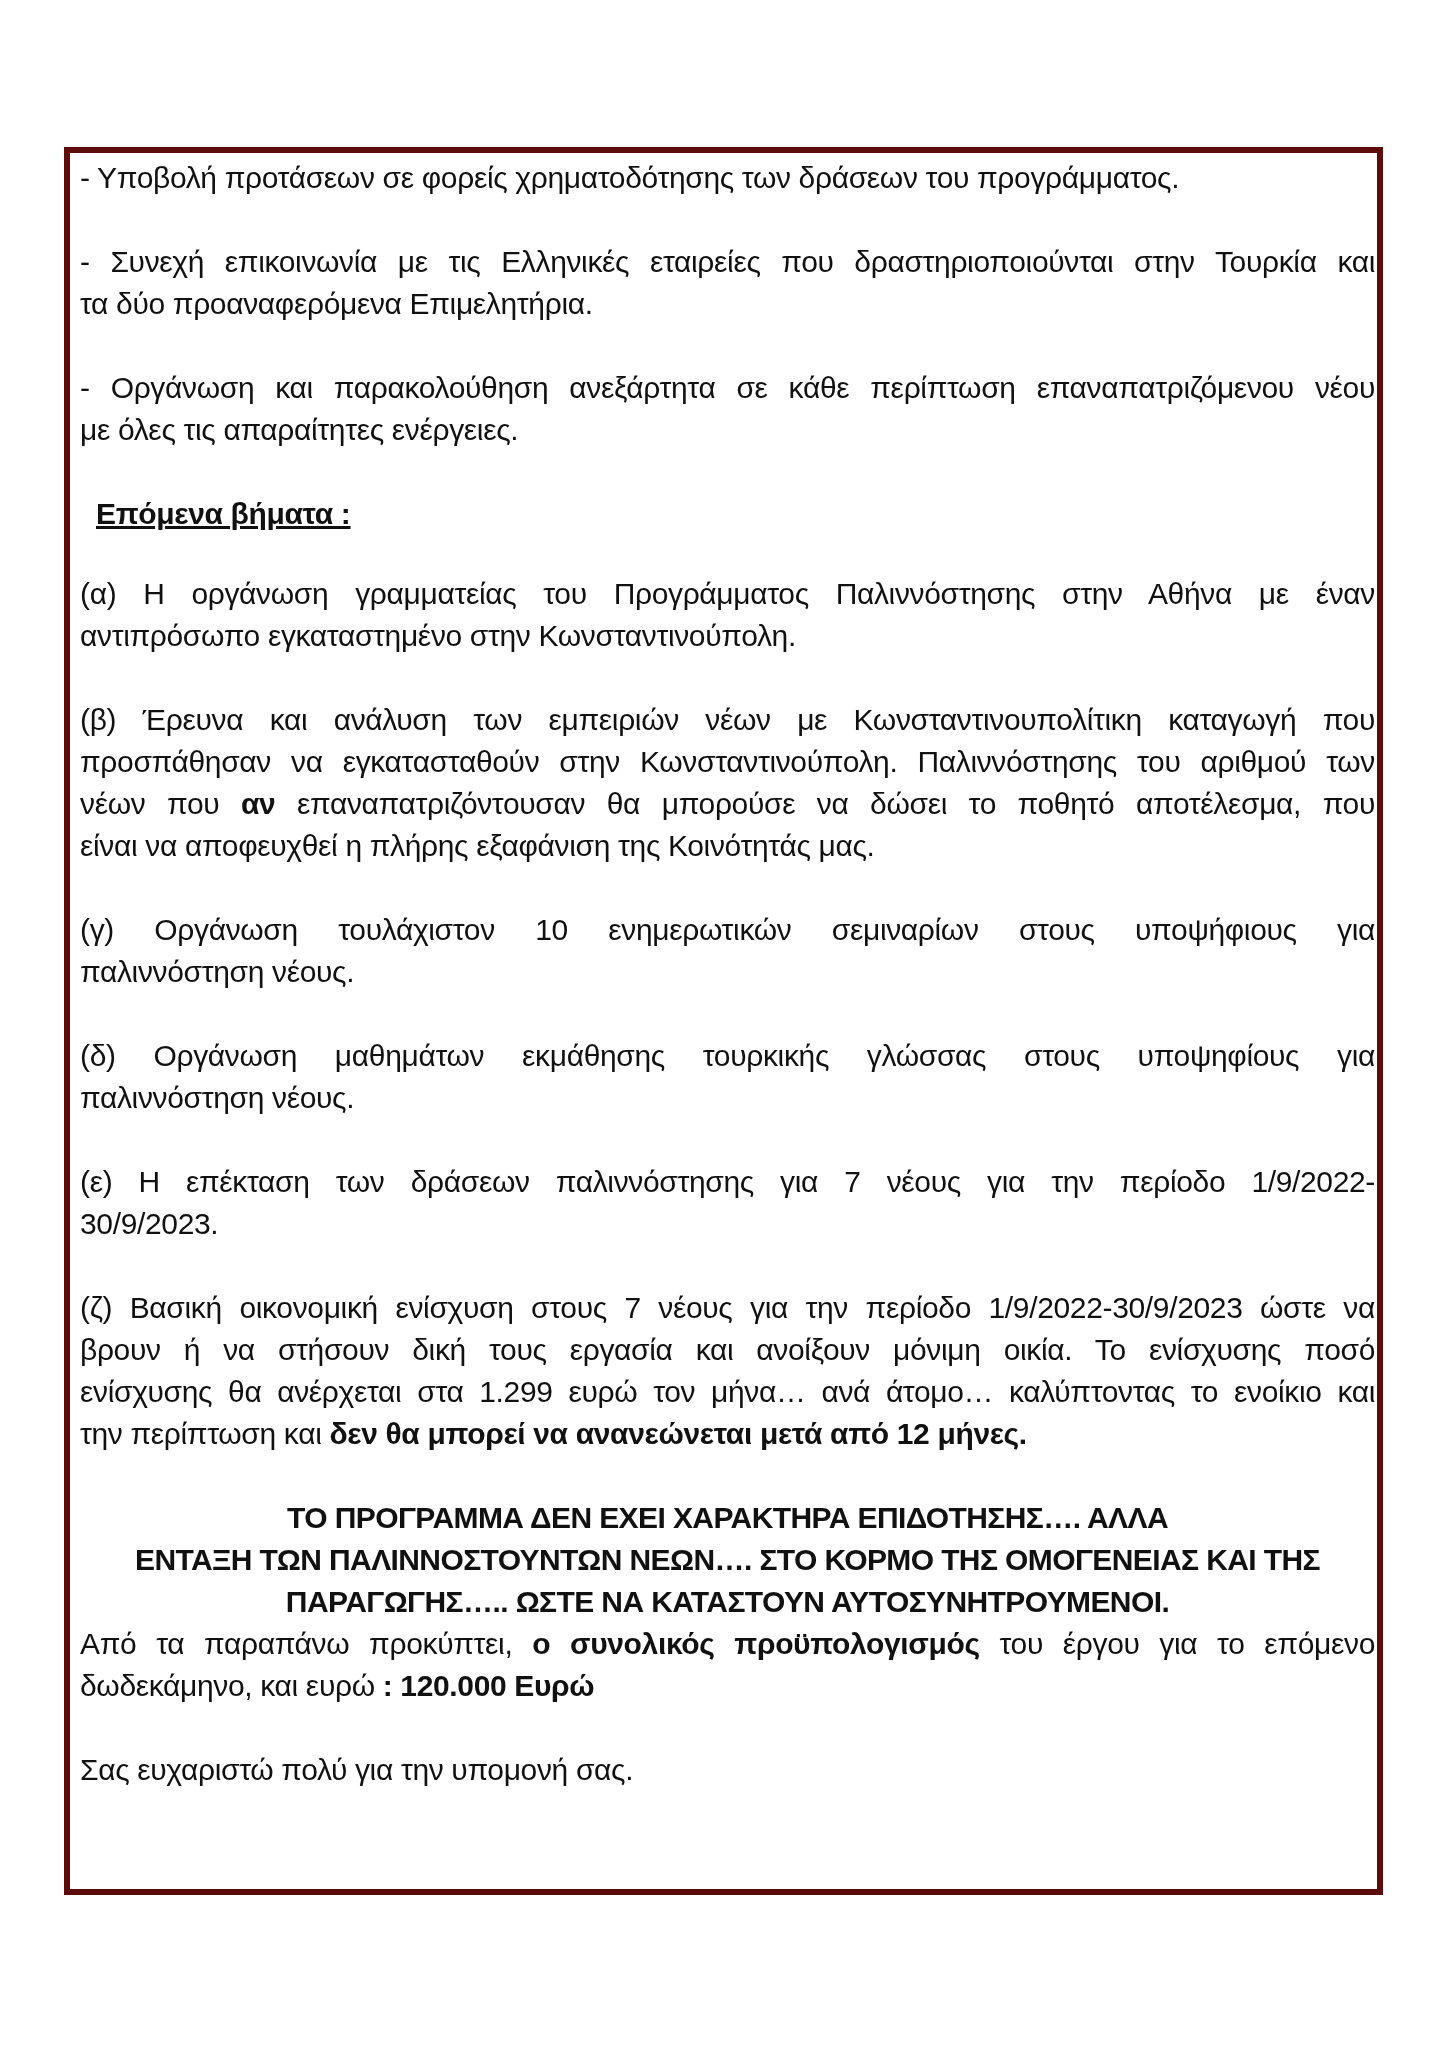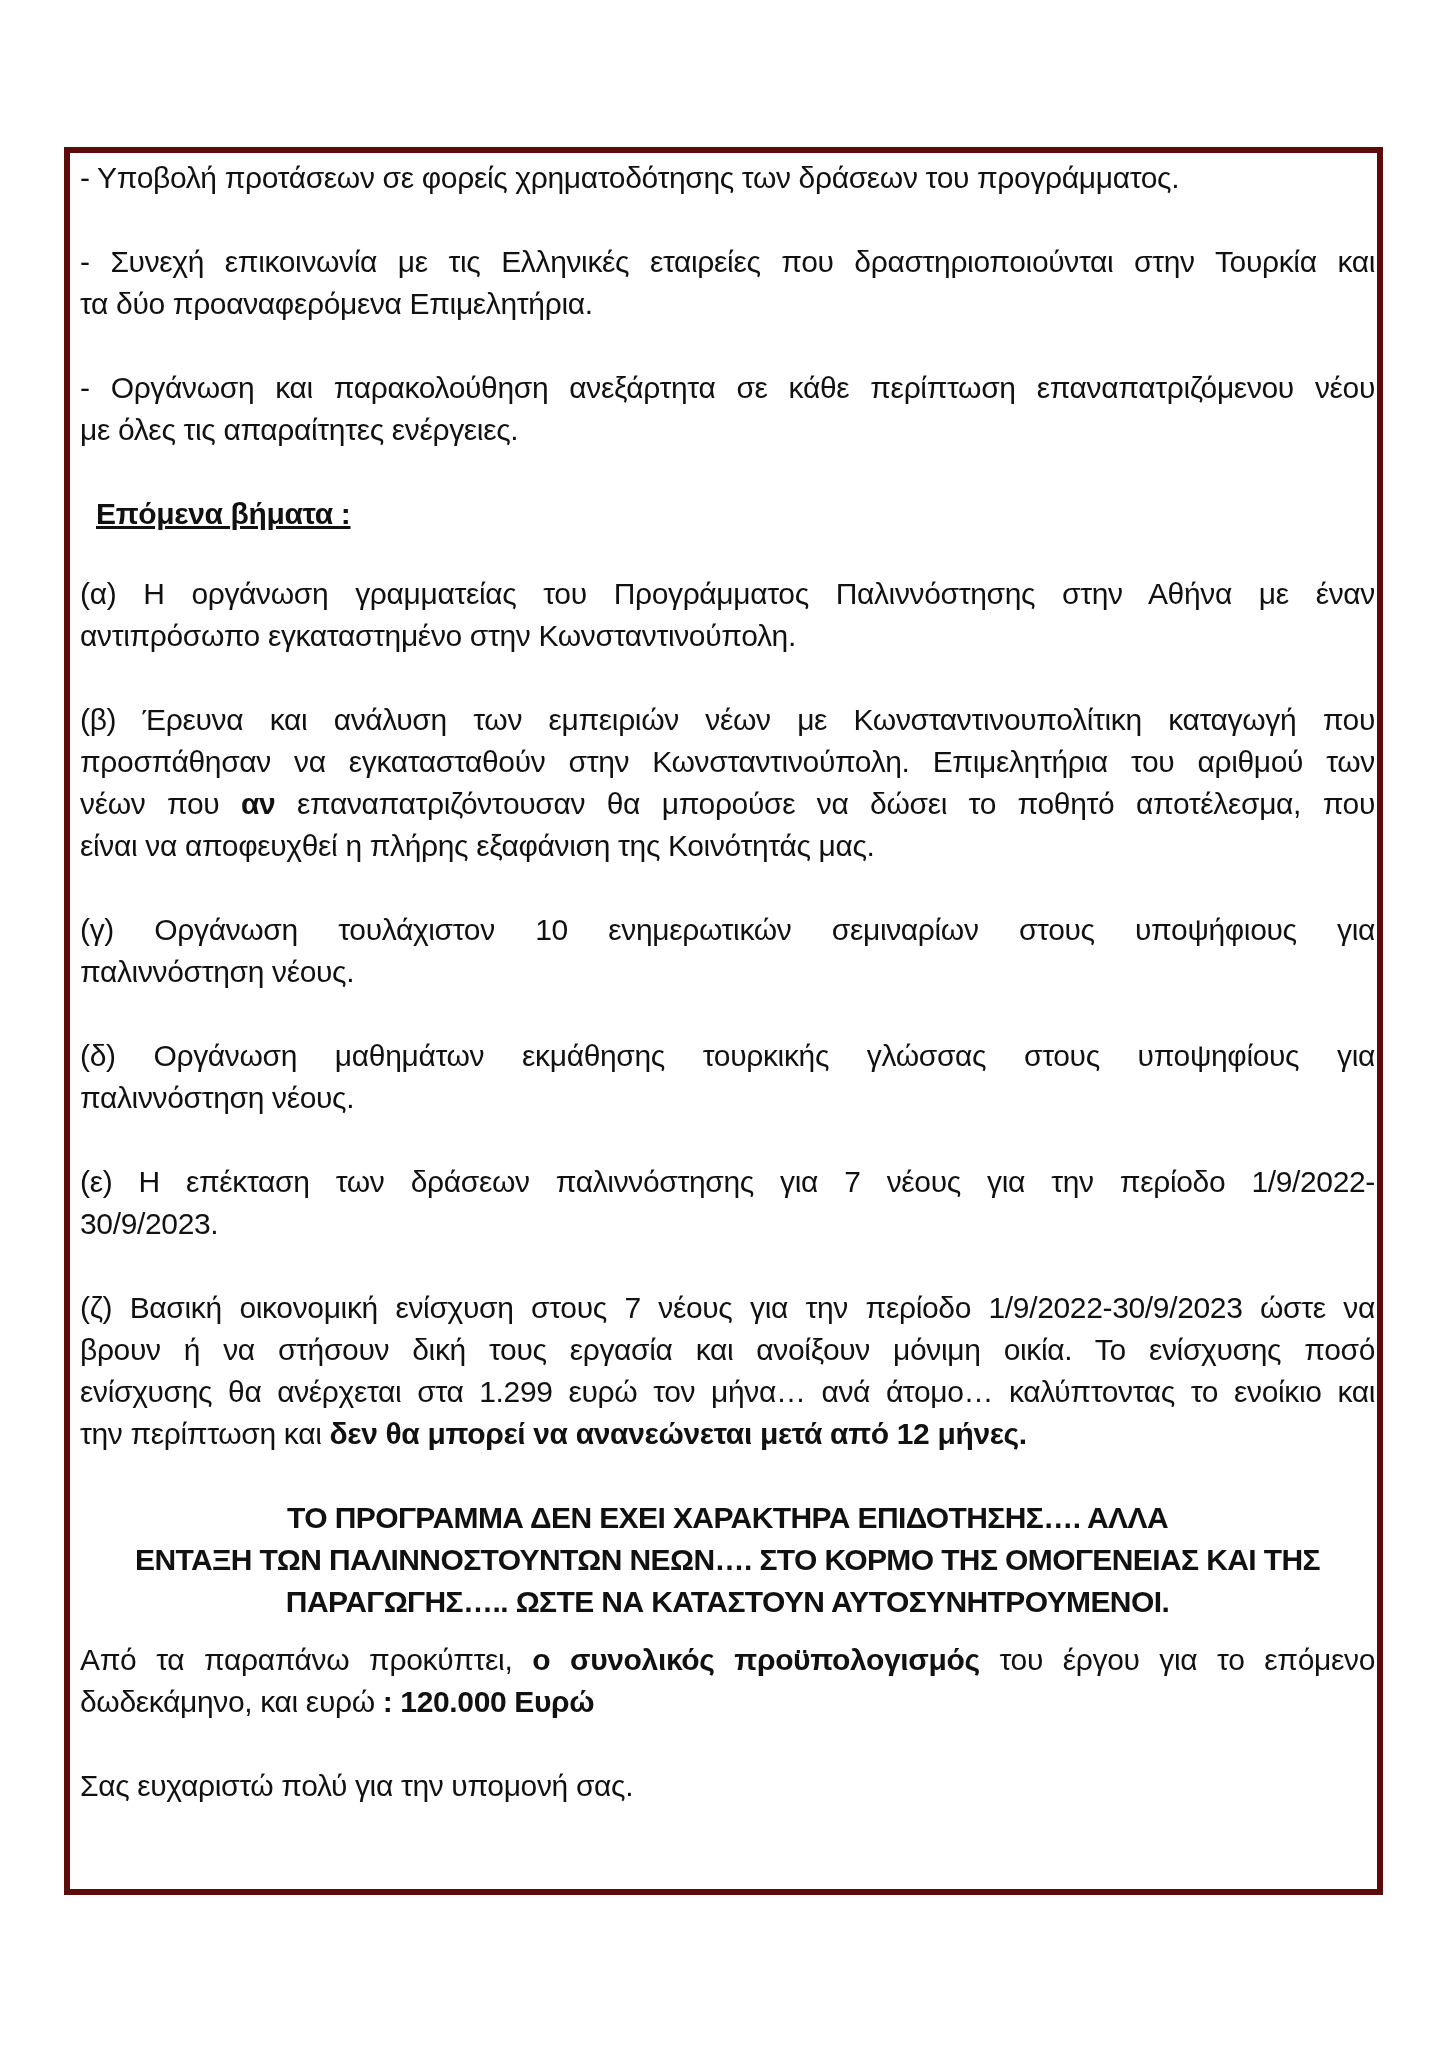--- a/index.html
+++ b/index.html
@@ -13,21 +13,21 @@
     position: absolute; left: 80px; top: 157px; width: 1295px;
     font-size: 30px; line-height: 42px; letter-spacing: -0.35px;
   }
   .para { margin: 0 0 42px 0; }
   .line { display: block; text-align: justify; text-align-last: justify; white-space: nowrap; }
   .line.last { text-align-last: left; }
   .heading { margin: 40px 0 38px 16px; font-weight: bold; text-decoration: underline; }
   .caps { text-align: center; font-weight: bold; letter-spacing: -0.6px; }
   .caps .line { text-align: center; text-align-last: center; }
   b { font-weight: bold; }
-  .tight { margin-bottom: 16px; }
+  .tight { margin-bottom: 0; }
 </style>
 </head>
 <body>
 
 <div class="frame" style="border-color: rgb(94, 11, 11);"></div>
 
 <div class="content">
 
   <p class="para">
     <span class="line last">- Υποβολή προτάσεων σε φορείς χρηματοδότησης των δράσεων του προγράμματος.</span>
@@ -45,21 +45,21 @@
 
   <p class="para heading">Επόμενα βήματα :</p>
 
   <p class="para">
     <span class="line">(α) Η οργάνωση γραμματείας του Προγράμματος Παλιννόστησης στην Αθήνα με έναν</span>
     <span class="line last">αντιπρόσωπο εγκαταστημένο στην Κωνσταντινούπολη.</span>
   </p>
 
   <p class="para">
     <span class="line">(β) Έρευνα και ανάλυση των εμπειριών νέων με Κωνσταντινουπολίτικη καταγωγή που</span>
-    <span class="line">προσπάθησαν να εγκατασταθούν στην Κωνσταντινούπολη. Επιμελητήρια του αριθμού των</span>
+    <span class="line">προσπάθησαν να εγκατασταθούν στην Κωνσταντινούπολη. Παλιννόστησης του αριθμού των</span>
     <span class="line"><span>νέων που </span><b>αν</b><span> επαναπατριζόντουσαν θα μπορούσε να δώσει το ποθητό αποτέλεσμα, που</span></span>
     <span class="line last">είναι να αποφευχθεί η πλήρης εξαφάνιση της Κοινότητάς μας.</span>
   </p>
 
   <p class="para">
     <span class="line">(γ) Οργάνωση τουλάχιστον 10 ενημερωτικών σεμιναρίων στους υποψήφιους για</span>
     <span class="line last">παλιννόστηση νέους.</span>
   </p>
 
   <p class="para">

